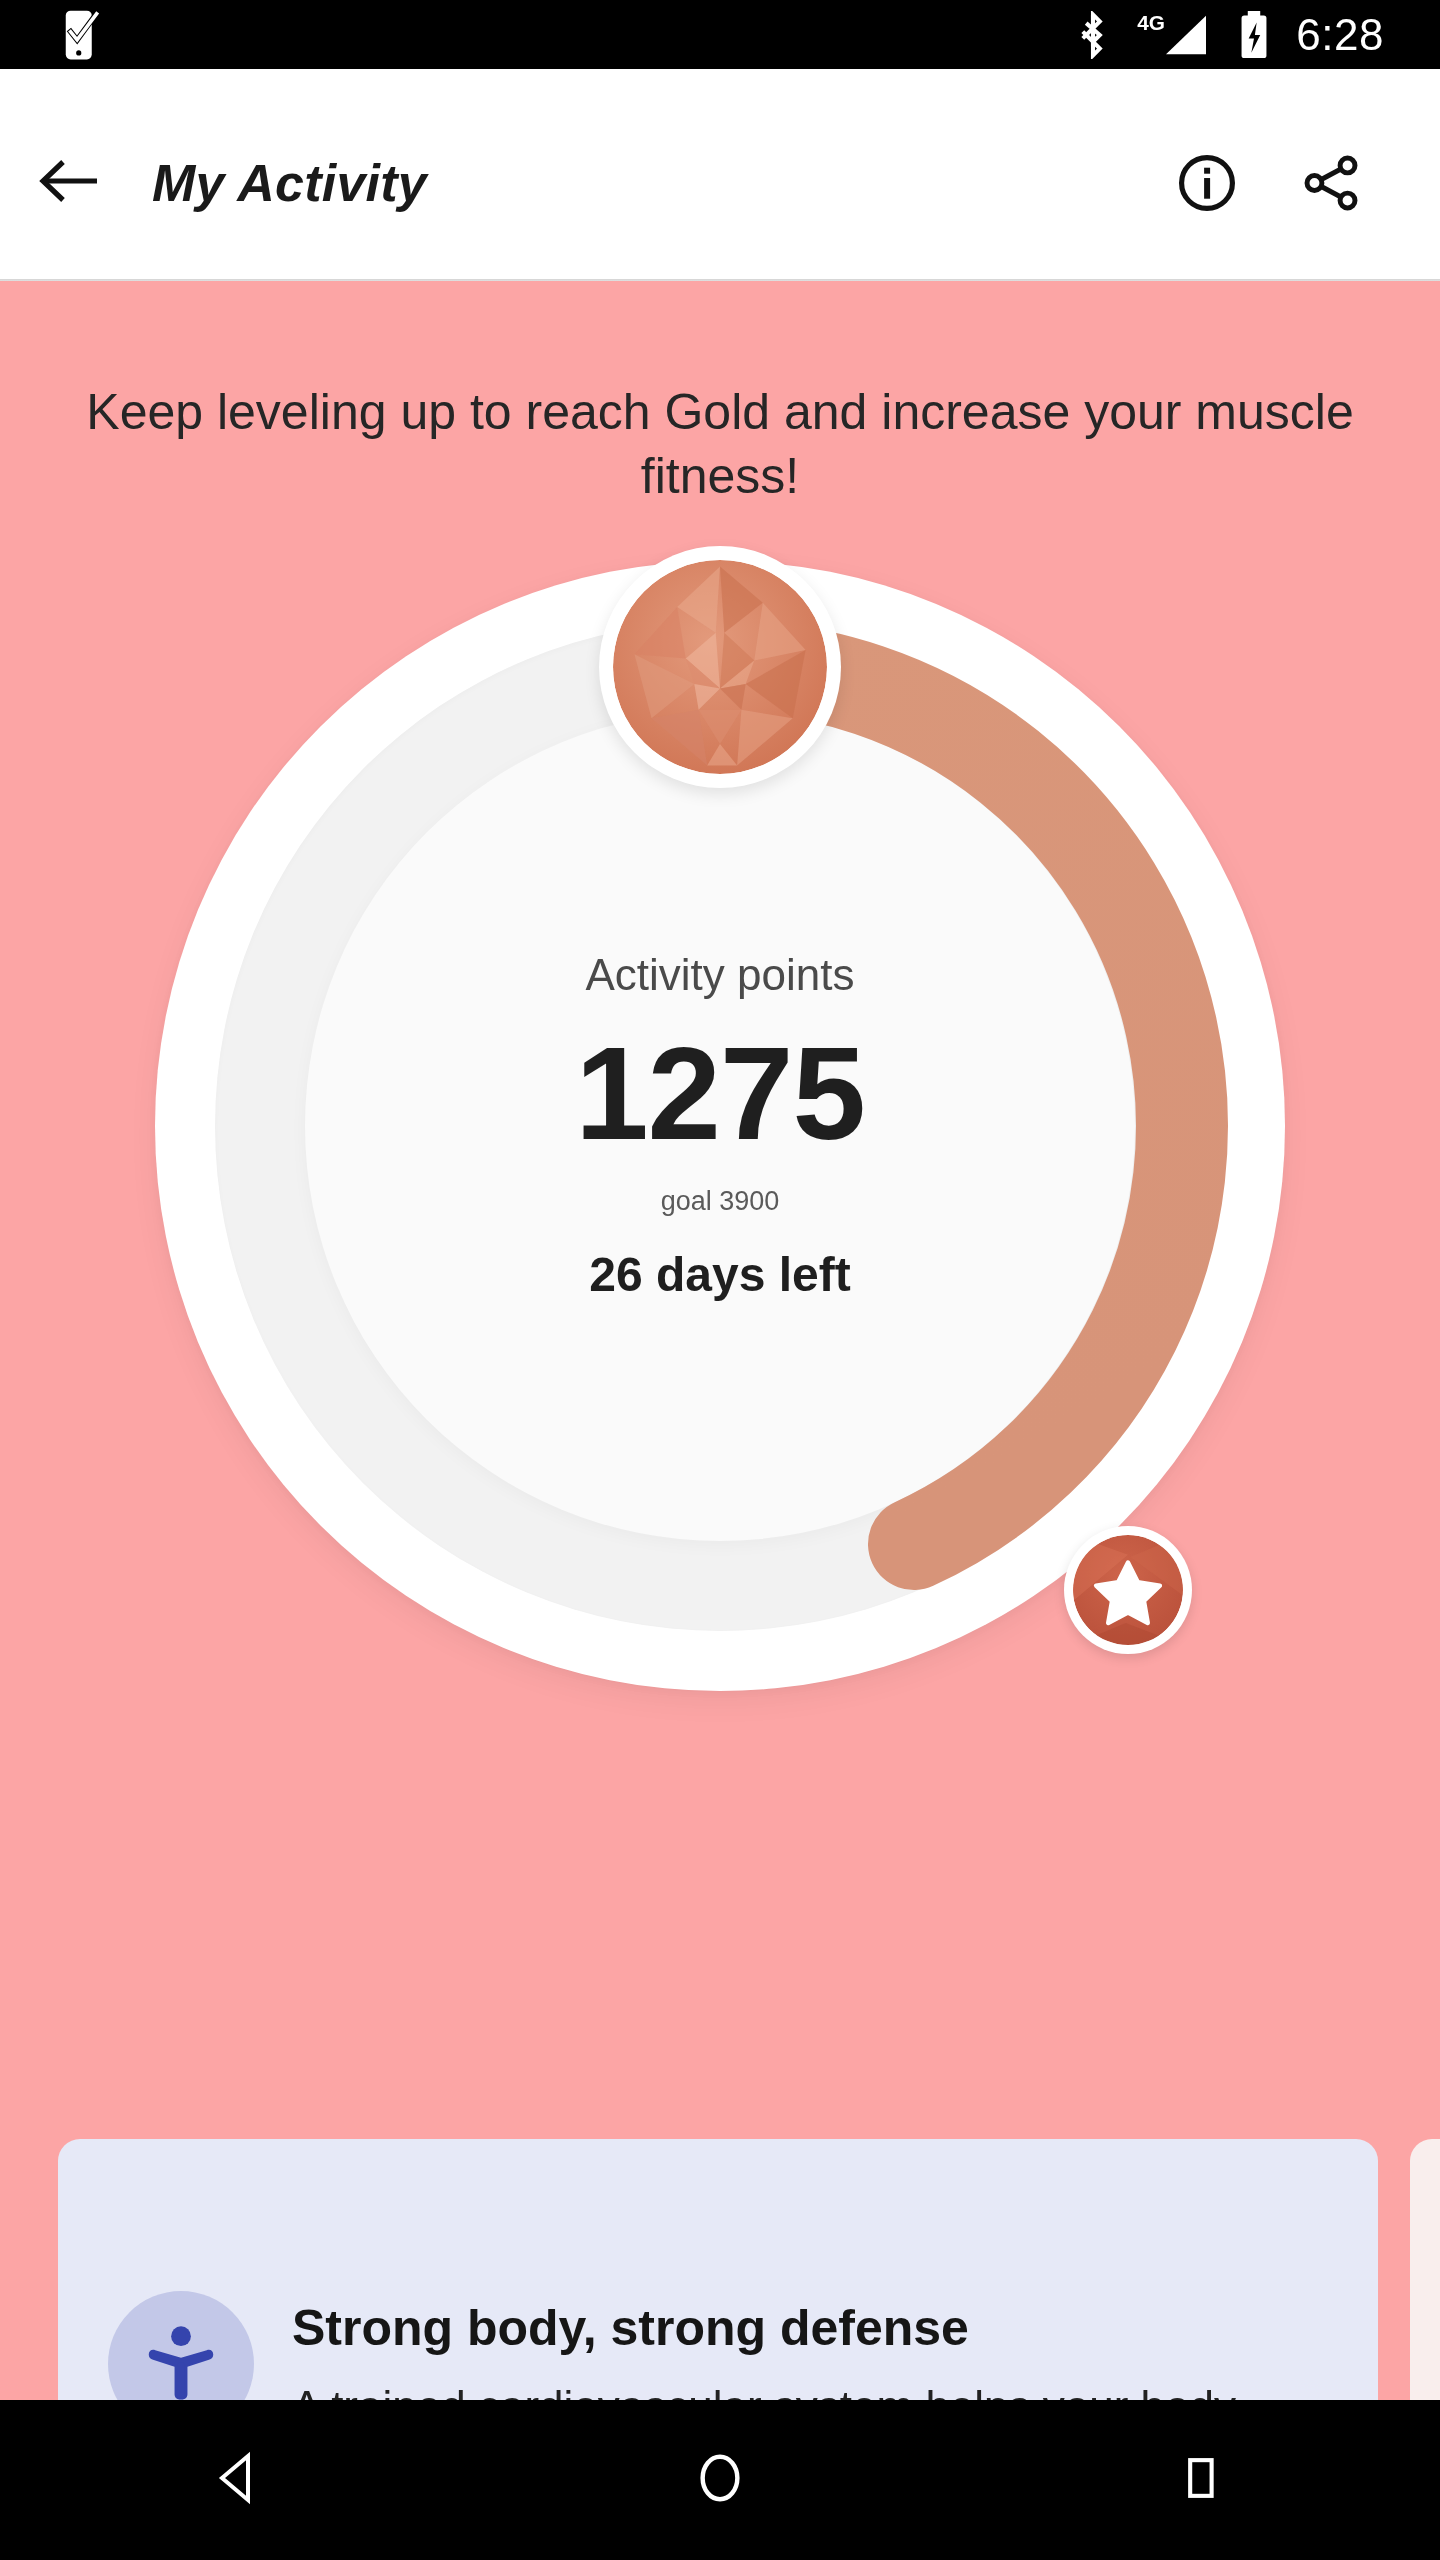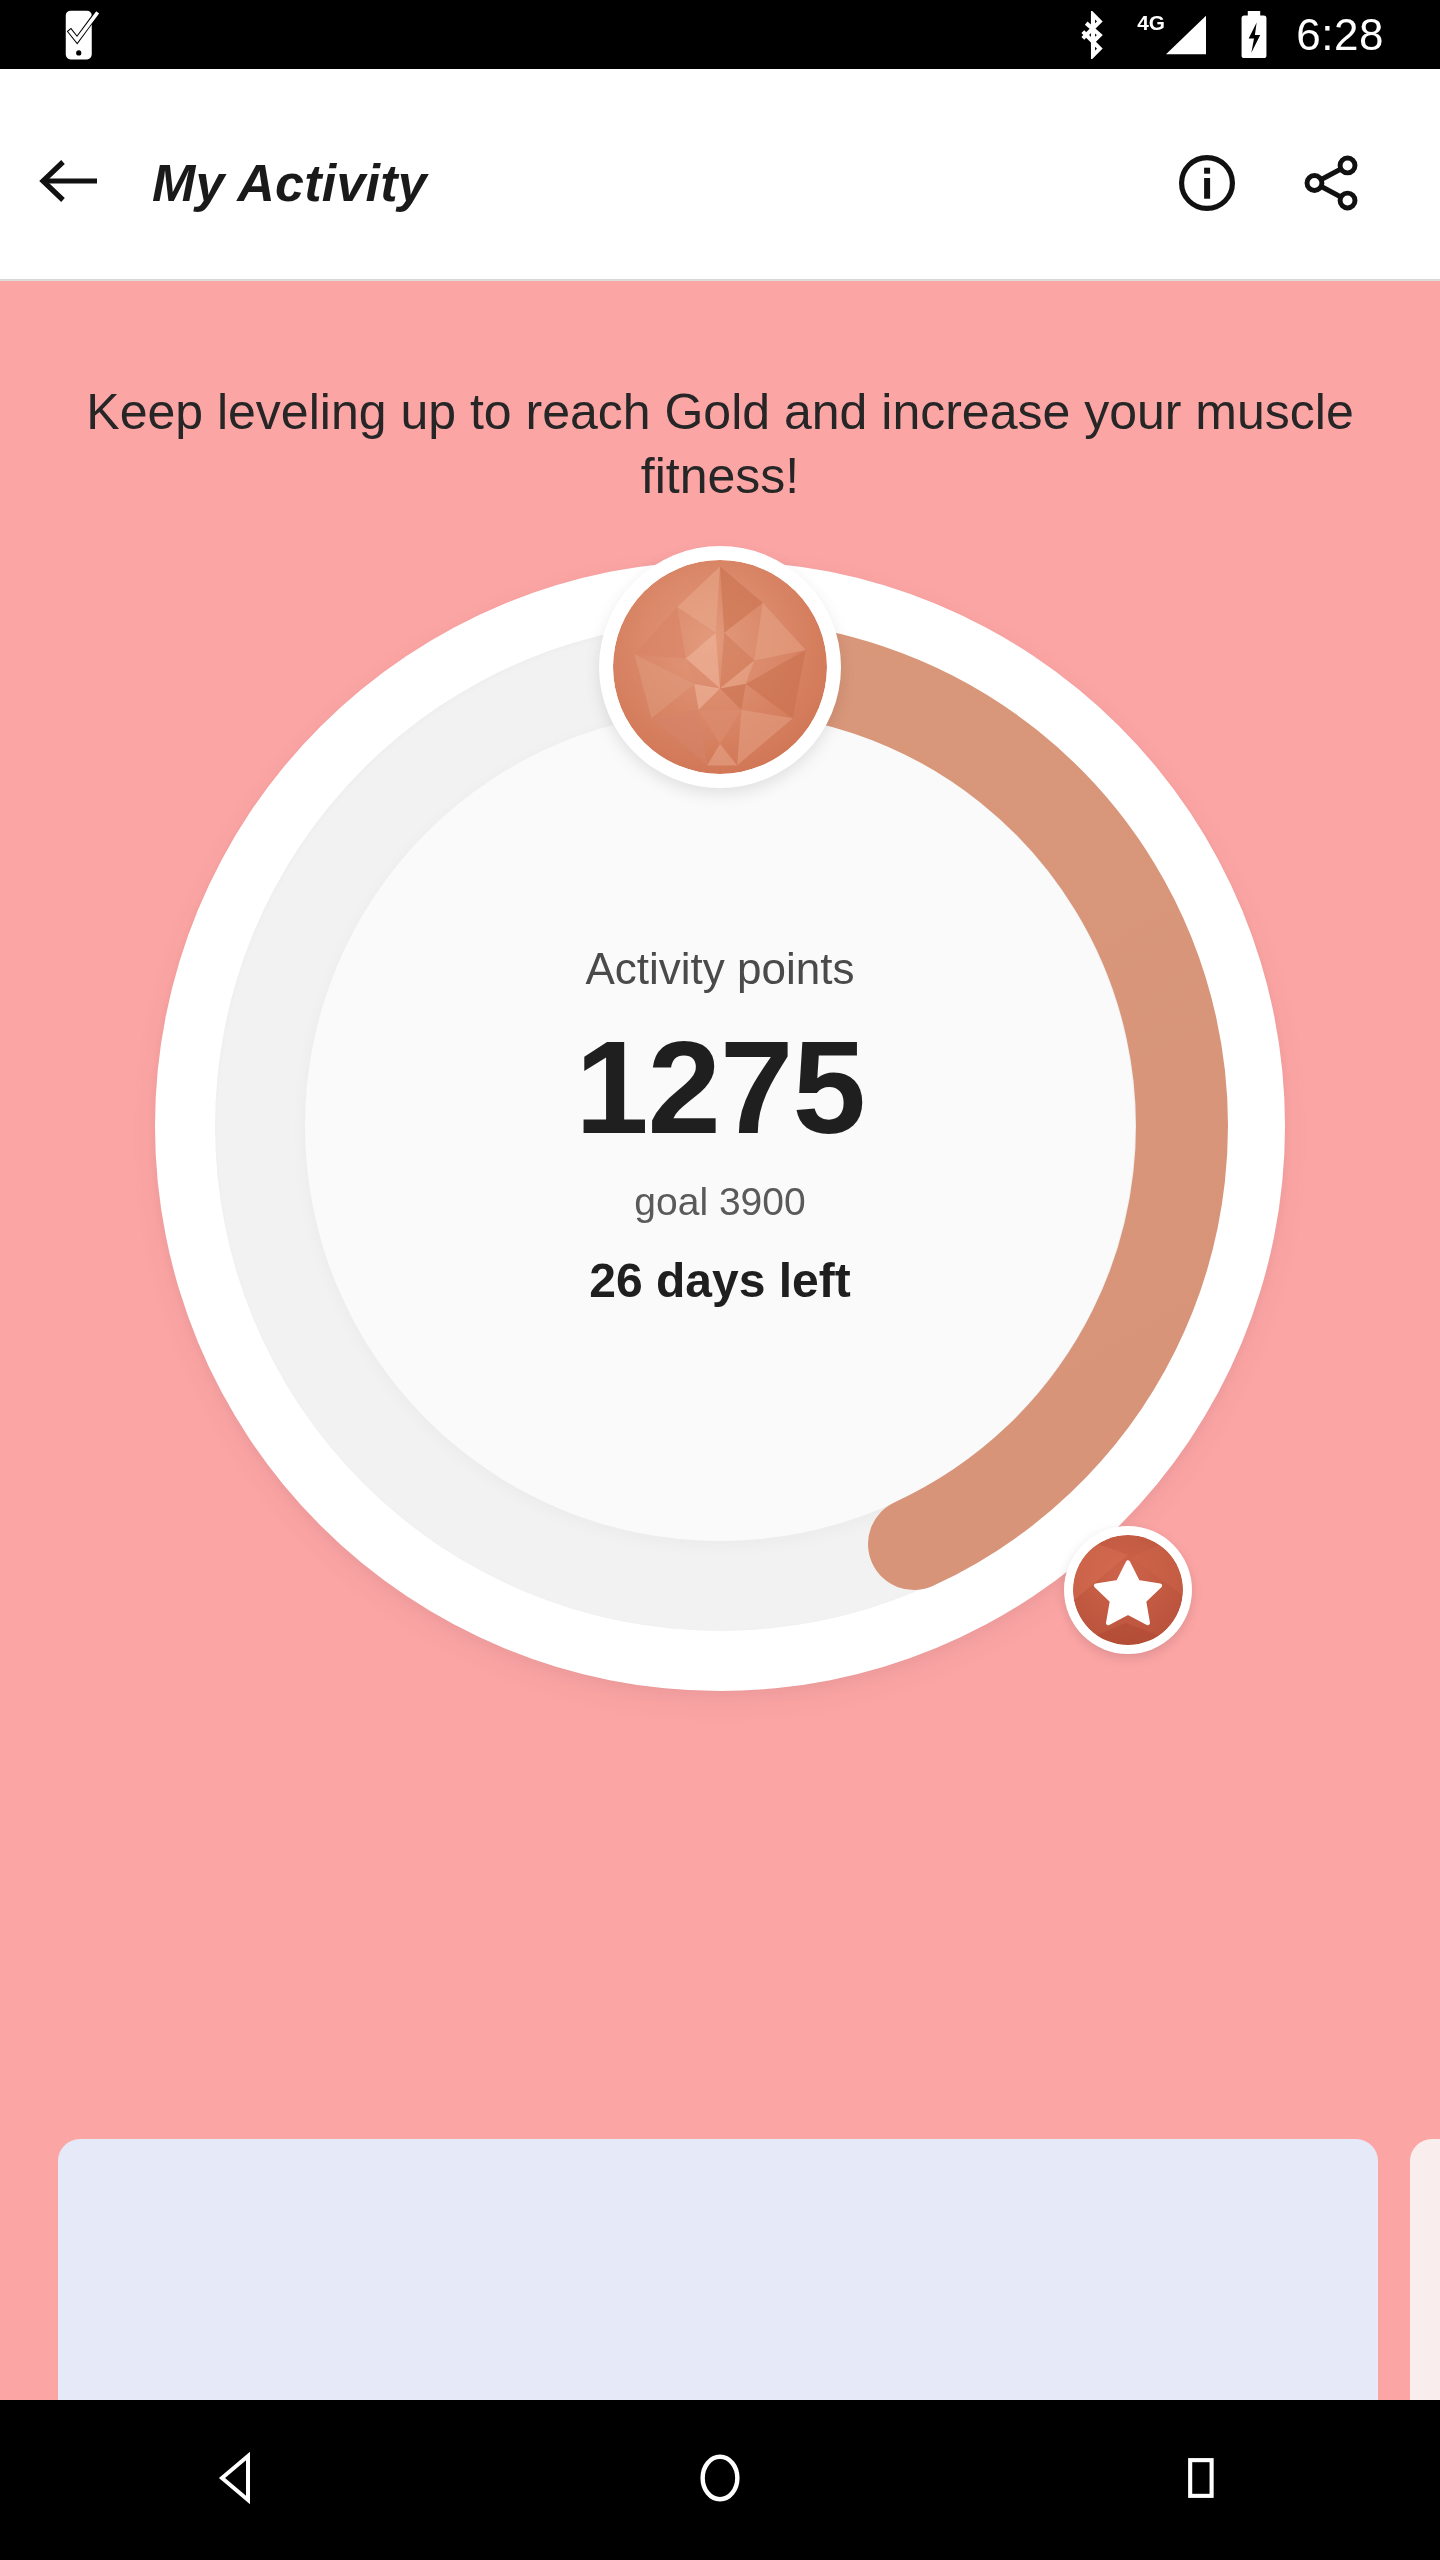--- a/index.html
+++ b/index.html
@@ -74,21 +74,21 @@
     box-shadow:0 4px 18px rgba(0,0,0,0.035);
   }
   .ring-svg{ position:absolute; left:0; top:0; width:1180px; height:1180px; }
 
   .ring-center{
     position:absolute; left:50%; top:50%; transform:translate(-50%,-50%);
     width:700px; text-align:center;
   }
   .rc-label{ font-size:44px; color:#4a4a4a; font-weight:400; line-height:1; }
   .rc-value{ font-size:132px; color:#1f1f1f; font-weight:700; line-height:1.08; margin-top:26px; letter-spacing:-1px; }
-  .rc-goal{ font-size:39px; color:#5a5a5a; font-weight:400; line-height:1; margin-top:22px; }
+  .rc-goal{ font-size:27px; color:#5a5a5a; font-weight:400; line-height:1; margin-top:22px; }
   .rc-days{ font-size:48px; color:#1f1f1f; font-weight:700; line-height:1; margin-top:36px; }
 
   
   .gem-badge{
     position:absolute; left:50%; top:10px; transform:translateX(-50%);
     width:242px; height:242px; border-radius:50%;
     background:#ffffff; padding:14px;
     box-shadow:0 6px 16px rgba(0,0,0,0.10);
   }
   .gem-inner{ width:100%; height:100%; border-radius:50%; overflow:hidden; }
@@ -281,20 +281,35 @@
             </g>
             <path d="M50 25 L59 43 L79 46 L64.5 60 L68 80 L50 70.5 L32 80 L35.5 60 L21 46 L41 43 Z" fill="#ffffff" stroke="#ffffff" stroke-width="4" stroke-linejoin="round"></path>
           </svg>
         </div>
       </div>
     </div>
 
     <div class="cards-row">
 
       <div class="card">
+        <div class="card-body">
+          <div class="card-icon">
+            <span>
+              <svg width="86" height="86" viewBox="0 0 40 40">
+                <circle cx="20" cy="8" r="4.6" fill="#3544ad"></circle>
+                <path d="M5 16.5 C5 14.8 6.5 13.8 8 14.5 L20 18 L32 14.5 C33.5 13.8 35 14.8 35 16.5 C35 17.8 34.2 18.6 33 19 L23 22.2 L23 24 L23 35 C23 36.4 22 37.4 20.8 37.4 C19.6 37.4 18.7 36.4 18.7 35 L18.7 26 L21.3 26 L21.3 35 C21.3 36.4 20.4 37.4 19.2 37.4 C18 37.4 17 36.4 17 35 L17 22.2 L7 19 C5.8 18.6 5 17.8 5 16.5 Z" fill="#3544ad"></path>
+                <rect x="18.2" y="20" width="3.6" height="17.4" rx="1.8" fill="#3544ad"></rect>
+              </svg>
+            </span>
+          </div>
+          <div class="card-text">
+            <div class="card-title">Strong body, strong defense</div>
+            <div class="card-desc">A trained cardiovascular system helps your body cope with infections better.</div>
+          </div>
+        </div>
       </div>
 
       <div class="card alt"></div>
     </div>
 
   </div>
 
   <div class="navbar">
     <div class="nav-btn">
       <span>

